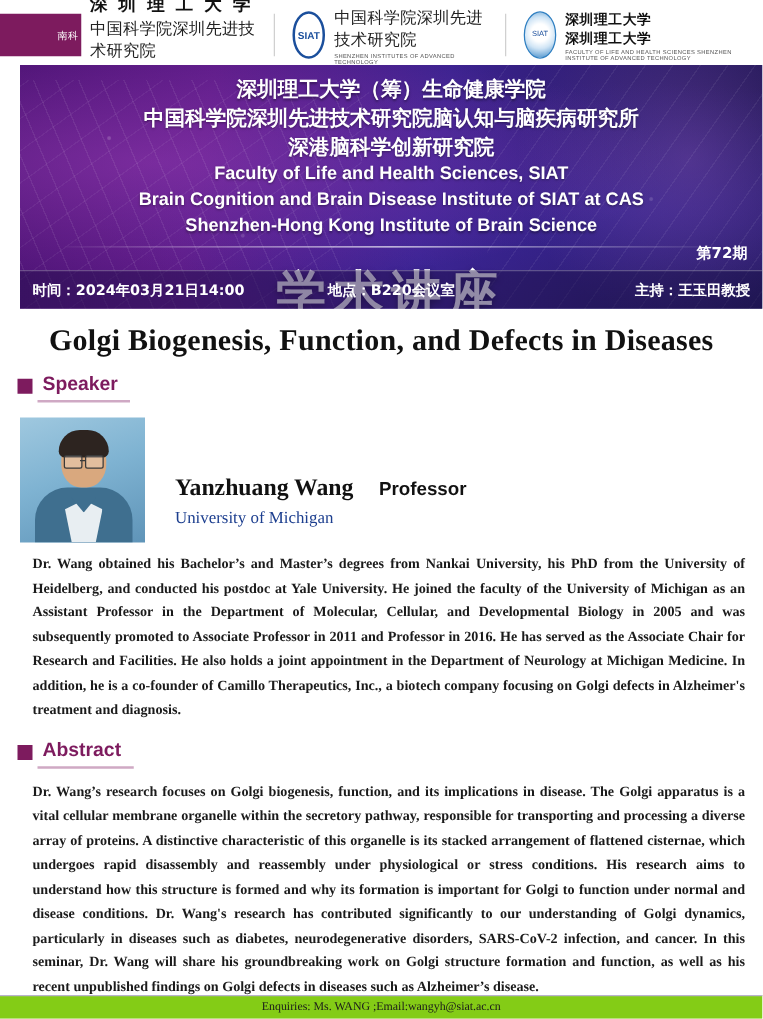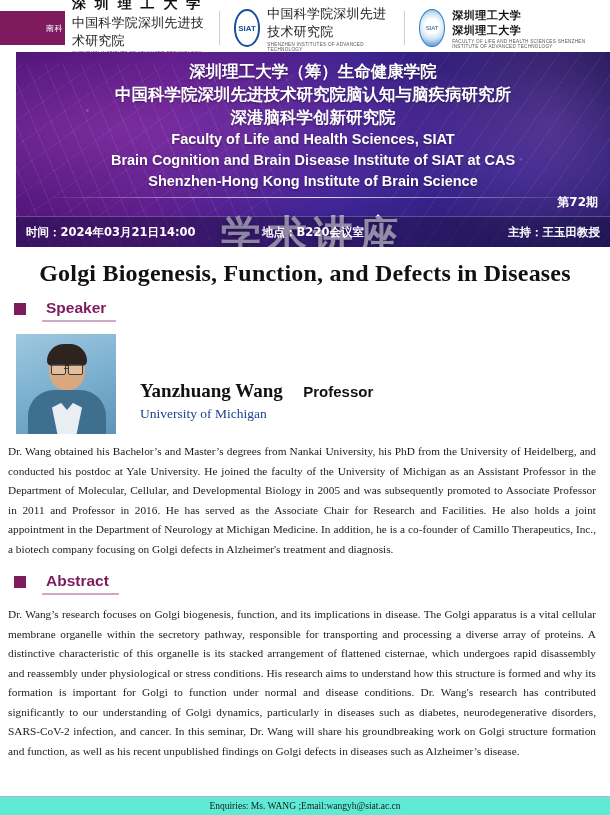--- a/index.html
+++ b/index.html
@@ -213,21 +213,21 @@
     text-align: center;
     color: #111;
     padding: 13px 8px 8px;
     letter-spacing: 0.2px;
   }
 
   
   .section-head {
     display: flex;
     align-items: center;
-    gap: 16px;
+    gap: 4px;
     margin: 3px 0 6px 14px;
   }
   .sec-sq {
     width: 12px;
     height: 12px;
     background: #7d1b5e;
   }
   .sec-label {
     position: relative;
     font-size: 15.5px;
@@ -349,34 +349,35 @@
     margin-top: 4px;
   }
 
   
   .body-text {
     font-family: "Liberation Serif", serif;
     font-size: 11.3px;
     line-height: 19.5px;
     color: #1b1b1b;
     text-align: justify;
-    padding: 8px 14px 0 8px;
+    padding: 8px 14px 0 26px;
+    font-weight: bold;
   }
   .abstract-text {
     padding-top: 6px;
   }
 
   
   .footer {
     position: absolute;
     left: 0;
     right: 0;
     bottom: 0;
     height: 18px;
-    background: #5eead4;
+    background: #84cc16;
     border-top: 1px solid #b9b2cc;
     display: flex;
     align-items: center;
     justify-content: center;
     font-family: "Liberation Serif", serif;
     font-size: 9.5px;
     color: #1a1a1a;
   }
 </style>
 </head>

